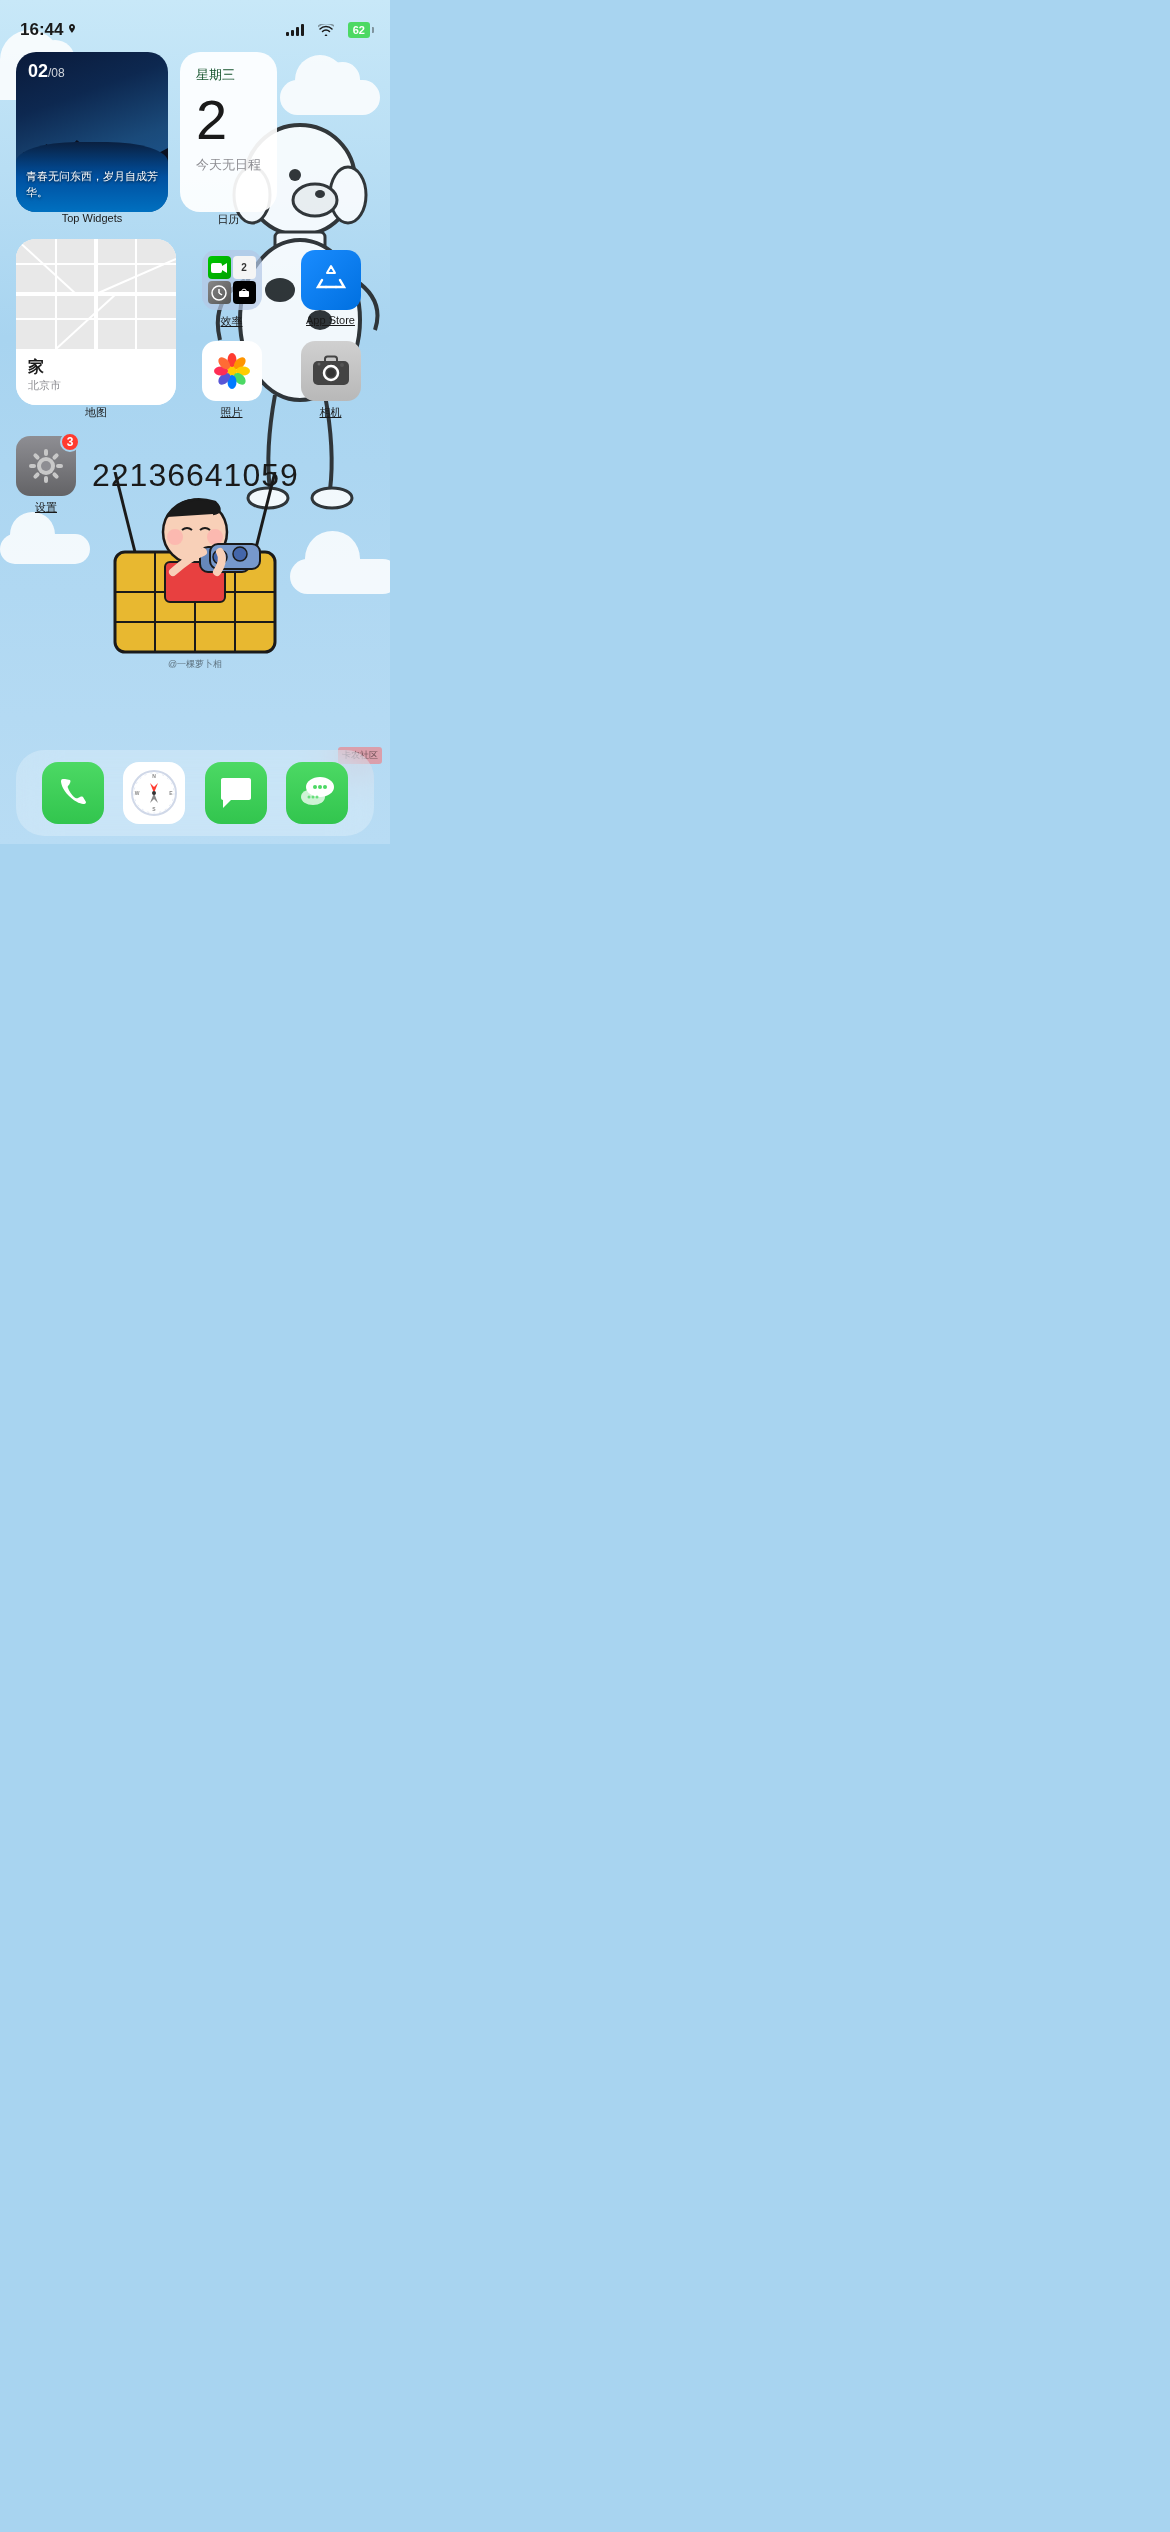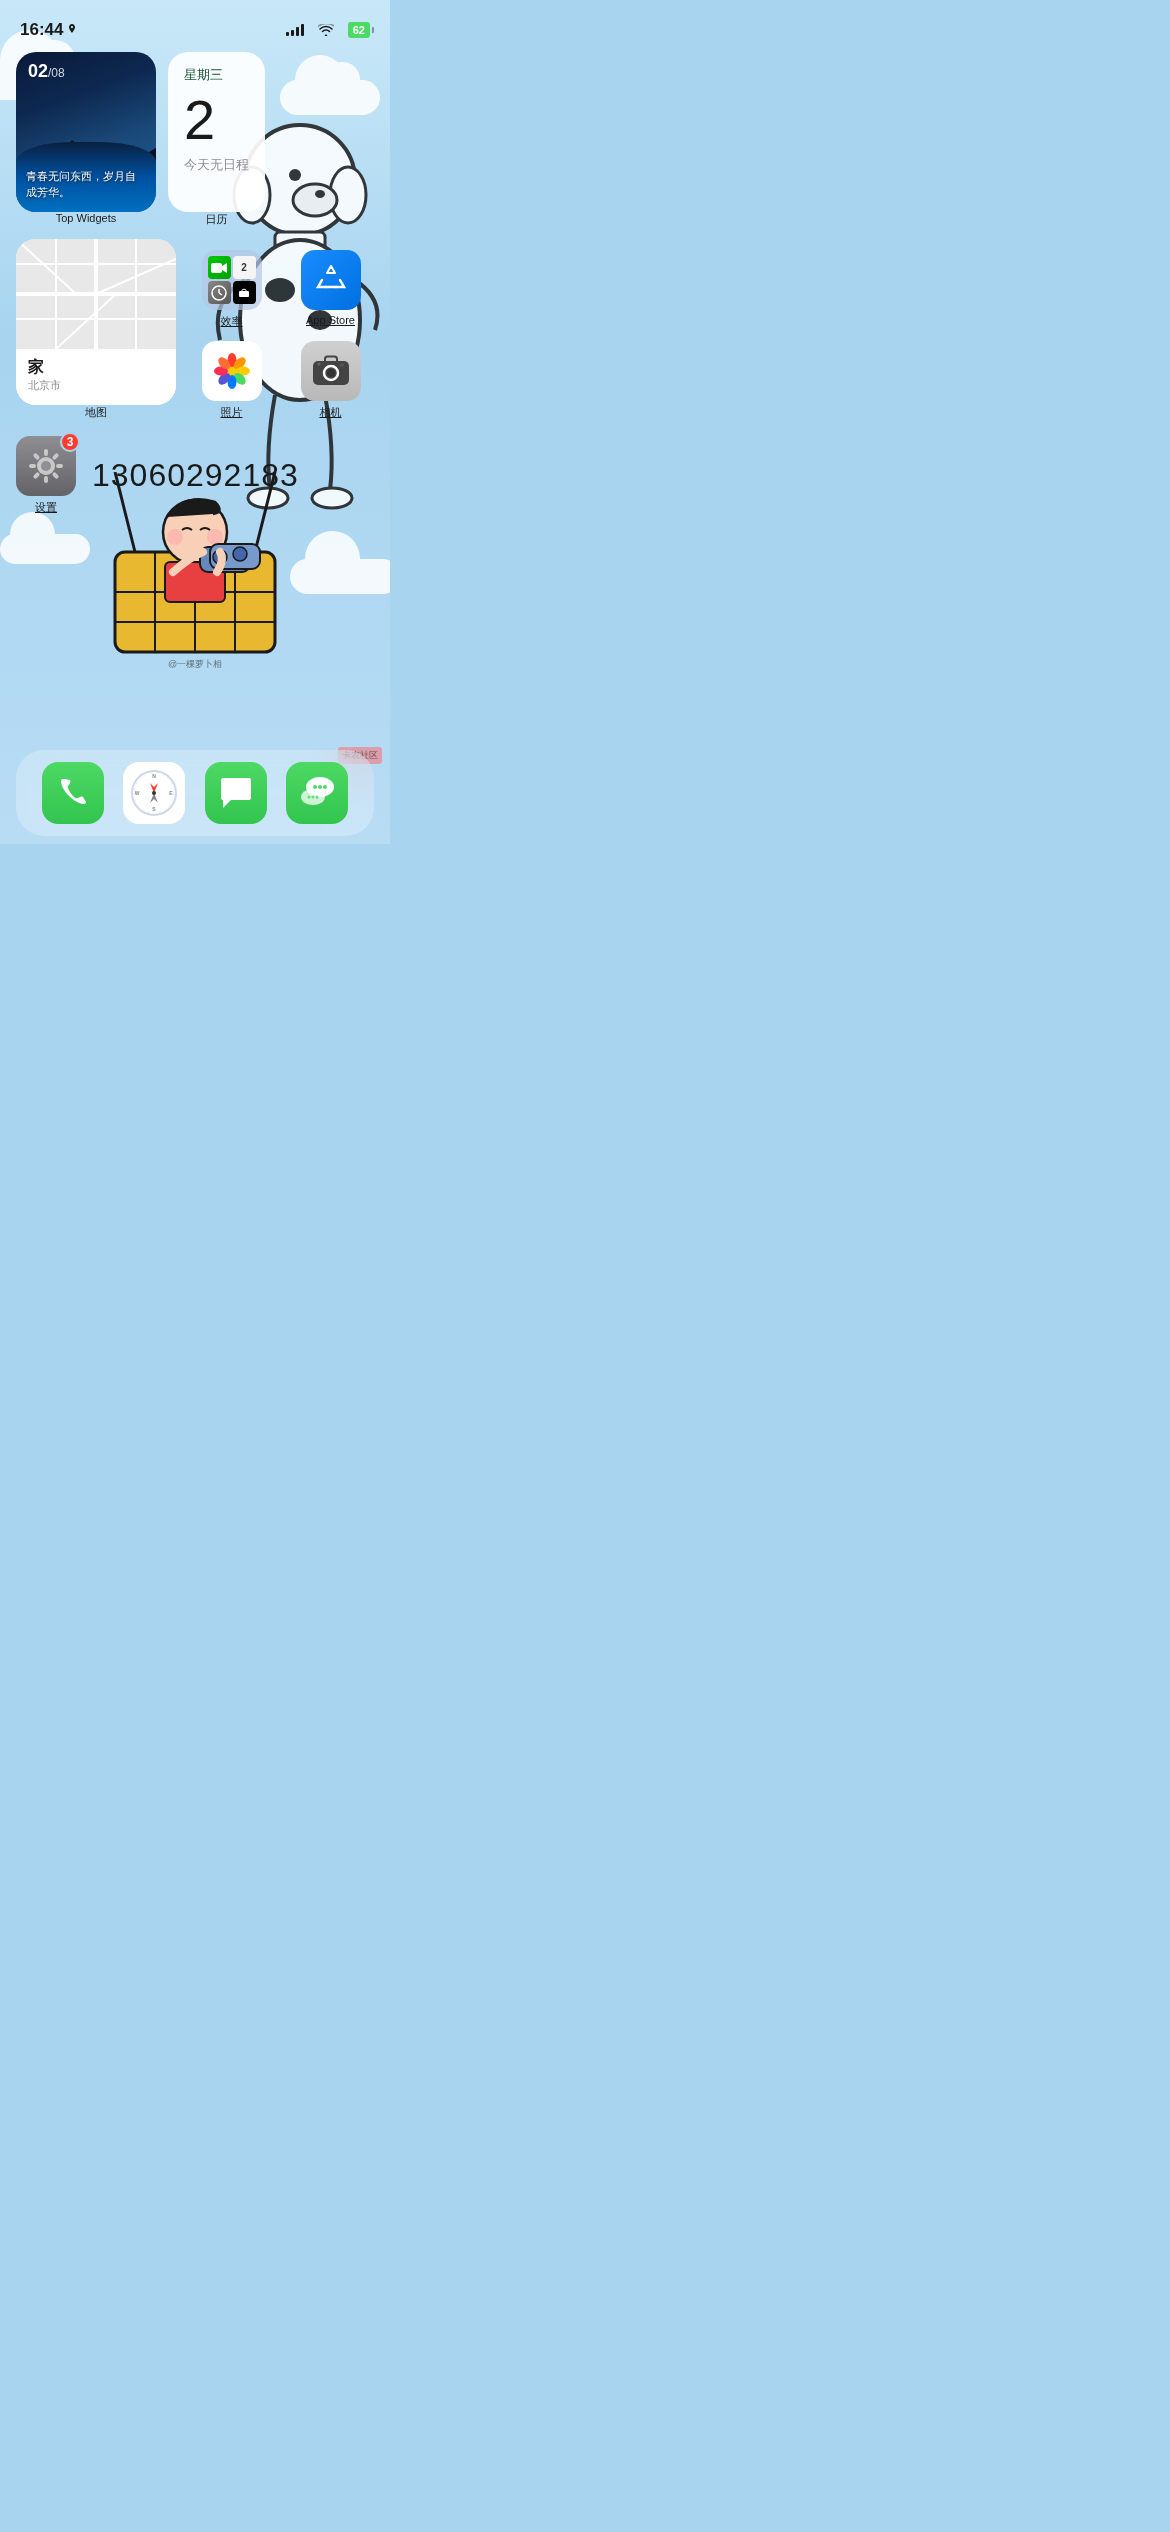--- a/index.html
+++ b/index.html
@@ -121,21 +121,21 @@
 
     
     .widgets-row {
       display: flex;
       gap: 12px;
       margin-bottom: 12px;
     }
 
     
     .widget-top-widgets {
-      width: 140px;
+      width: 152px;
       height: 160px;
       border-radius: 20px;
       overflow: hidden;
       position: relative;
       flex-shrink: 0;
     }
 
     .widget-top-widgets .widget-bg {
       width: 100%;
       height: 100%;
@@ -797,21 +797,21 @@
             <rect x="19" y="4" width="4" height="7" rx="2" fill="#c8c8c8" transform="rotate(45 21 21)"></rect>
             <rect x="19" y="31" width="4" height="7" rx="2" fill="#c8c8c8" transform="rotate(45 21 21)"></rect>
             <rect x="4" y="19" width="7" height="4" rx="2" fill="#c8c8c8" transform="rotate(45 21 21)"></rect>
             <rect x="31" y="19" width="7" height="4" rx="2" fill="#c8c8c8" transform="rotate(45 21 21)"></rect>
           </svg>
         </div>
       </div>
       <div class="app-label">设置</div>
     </div>
 
-    <div class="phone-number-overlay">13060292183</div>
+    <div class="phone-number-overlay">22136641059</div>
   </div>
 
 </div>
 
 <div class="page-dots">
   <div class="page-dot active"></div>
   <div class="page-dot"></div>
 </div>
 
 <div class="watermark">卡农社区</div>

